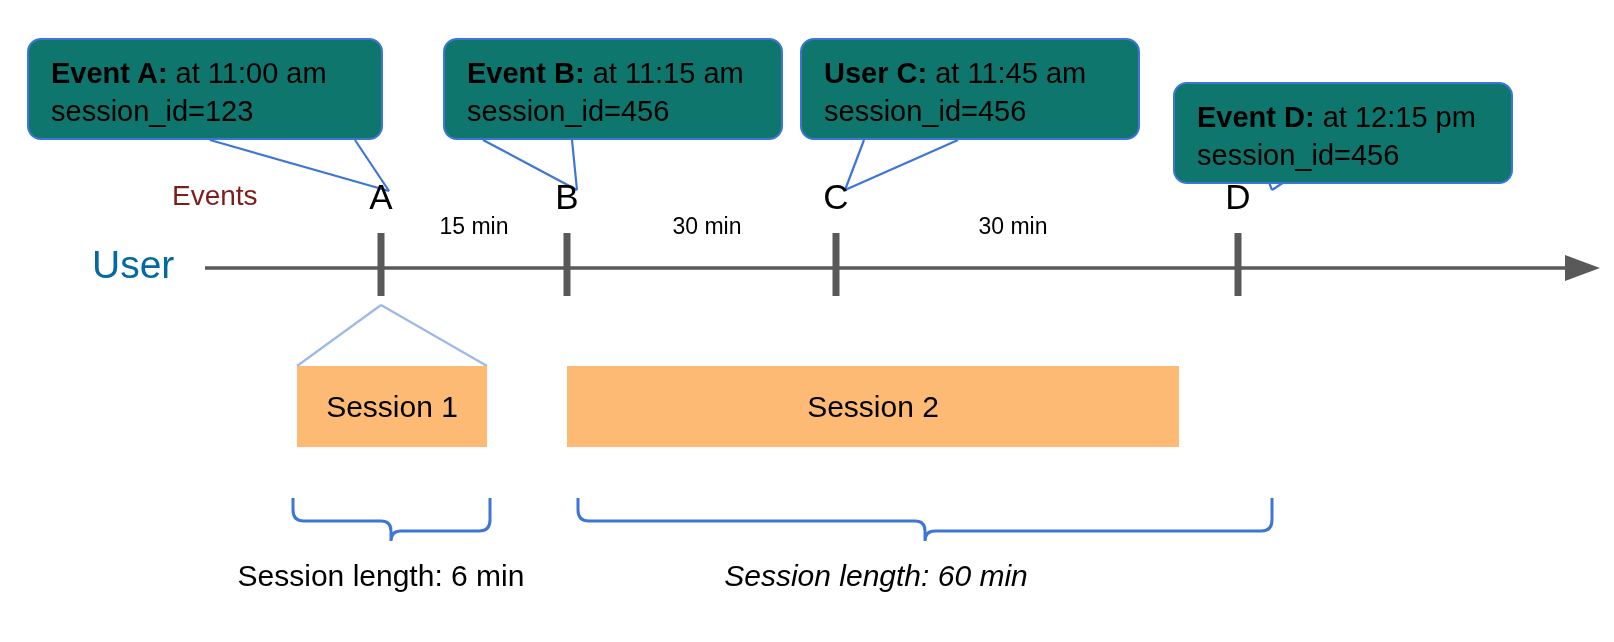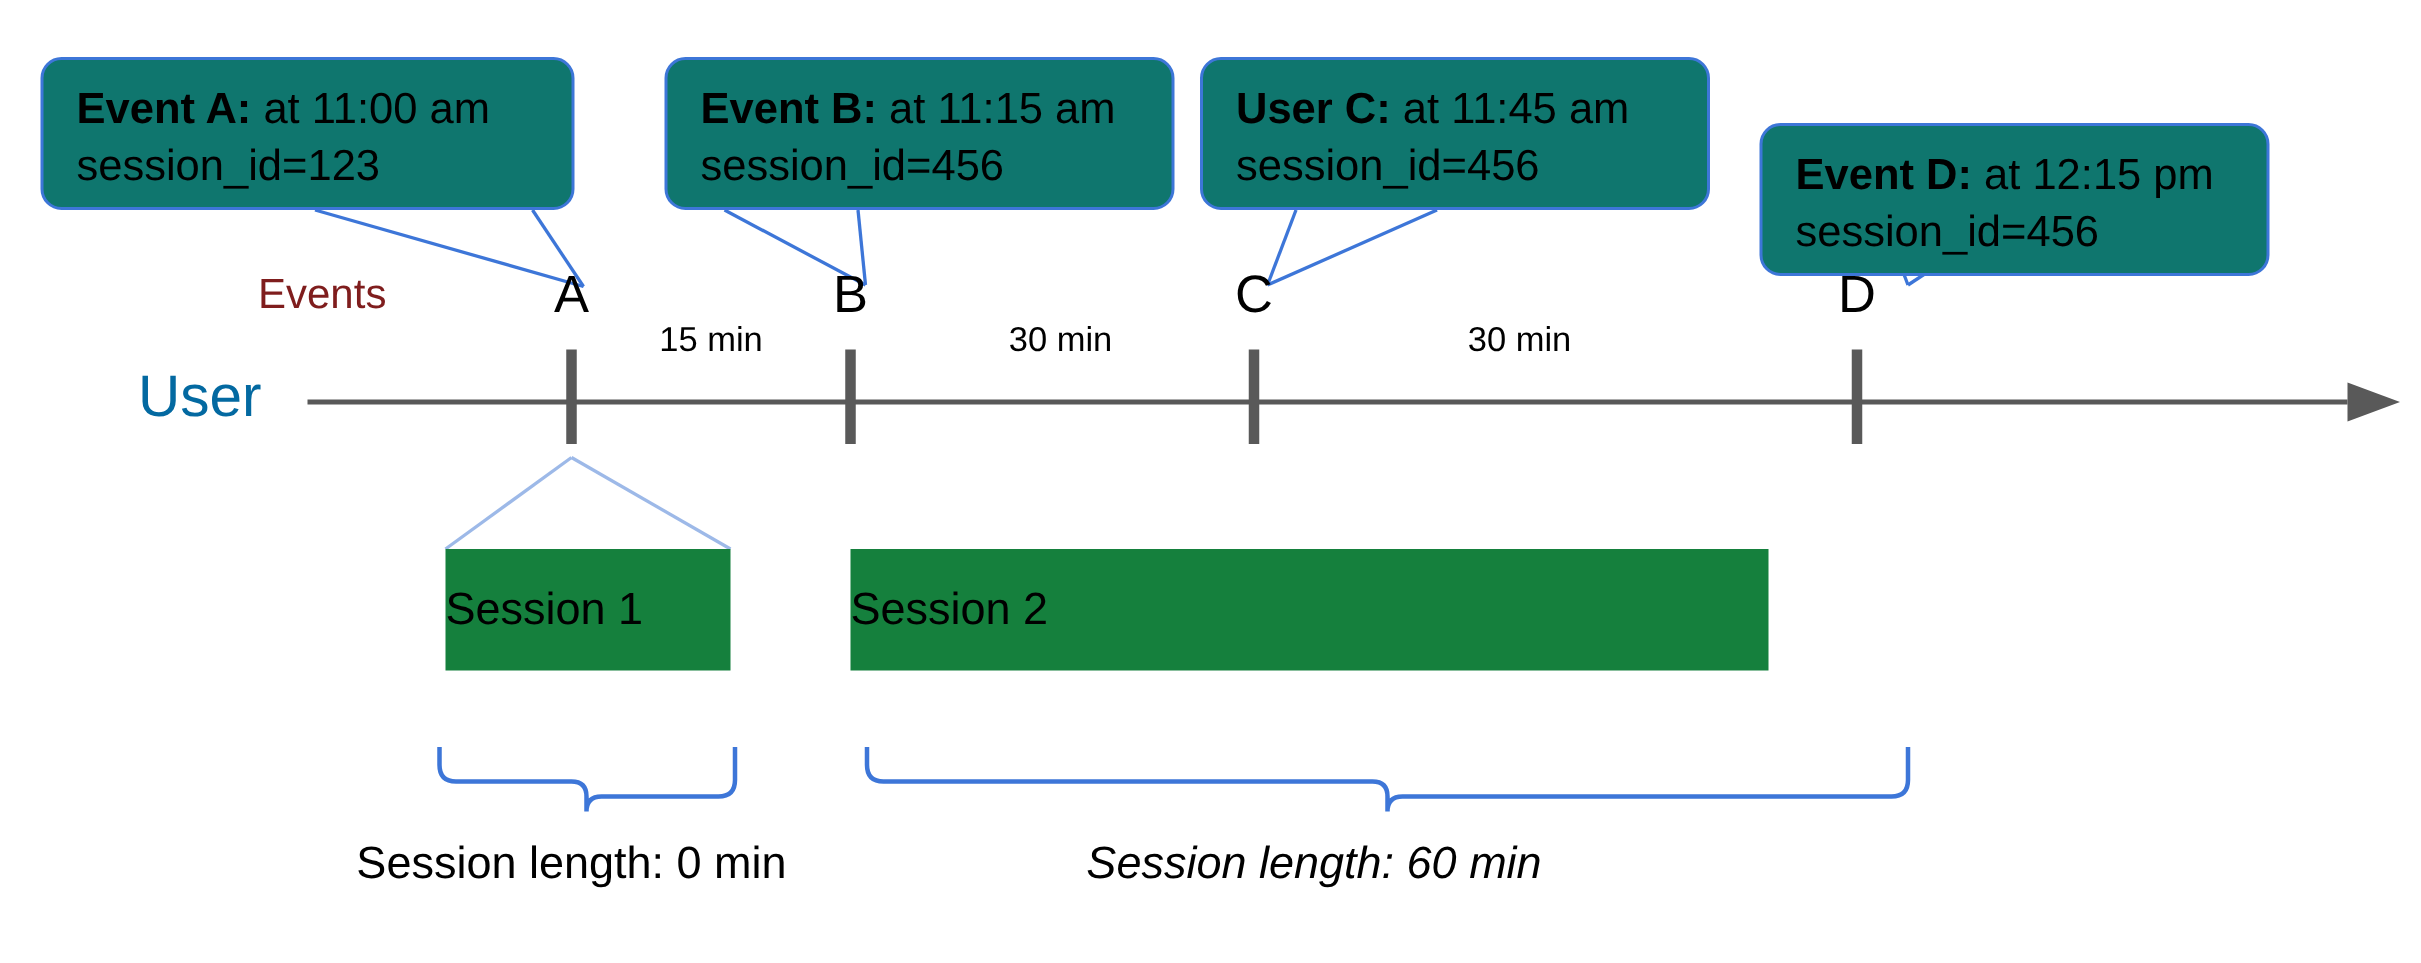--- a/index.html
+++ b/index.html
@@ -68,24 +68,24 @@
     position: absolute;
     font-size: 23px;
     color: #000000;
     text-align: center;
     transform: translateX(-50%);
     white-space: nowrap;
     z-index: 2;
   }
   .sessionbar {
     position: absolute;
-    background: #15803d;
+    background: #fdba74;
     display: flex;
     align-items: center;
-    justify-content: flex-start;
+    justify-content: center;
     font-size: 30px;
     color: #000000;
     z-index: 2;
   }
   .lenlabel {
     position: absolute;
     font-size: 30px;
     color: #000000;
     text-align: center;
     transform: translateX(-50%);
@@ -180,16 +180,16 @@
   <div class="gaplabel" style="left:707px; top:213px;">30 min</div>
   <div class="gaplabel" style="left:1013px; top:213px;">30 min</div>
 
   <div class="sessionbar" style="left:297px; top:366px; width:190px; height:81px;">
     <span>Session 1</span>
   </div>
   <div class="sessionbar" style="left:567px; top:366px; width:612px; height:81px;">
     <span>Session 2</span>
   </div>
 
-  <div class="lenlabel" style="left:381px; top:559px;">Session length: 0 min</div>
+  <div class="lenlabel" style="left:381px; top:559px;">Session length: 6 min</div>
   <div class="lenlabel" style="left:876px; top:559px;font-style:italic;">Session length: 60 min</div>
 
 </div>
 
 </body></html>

